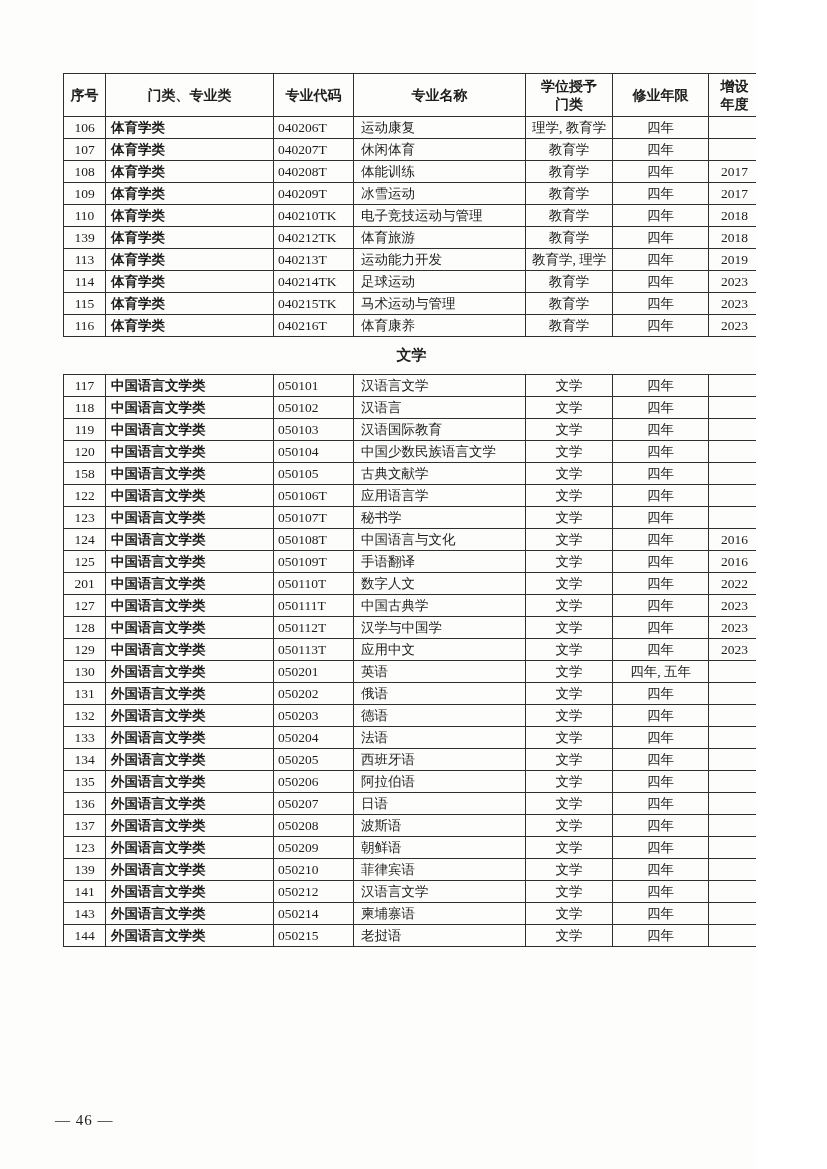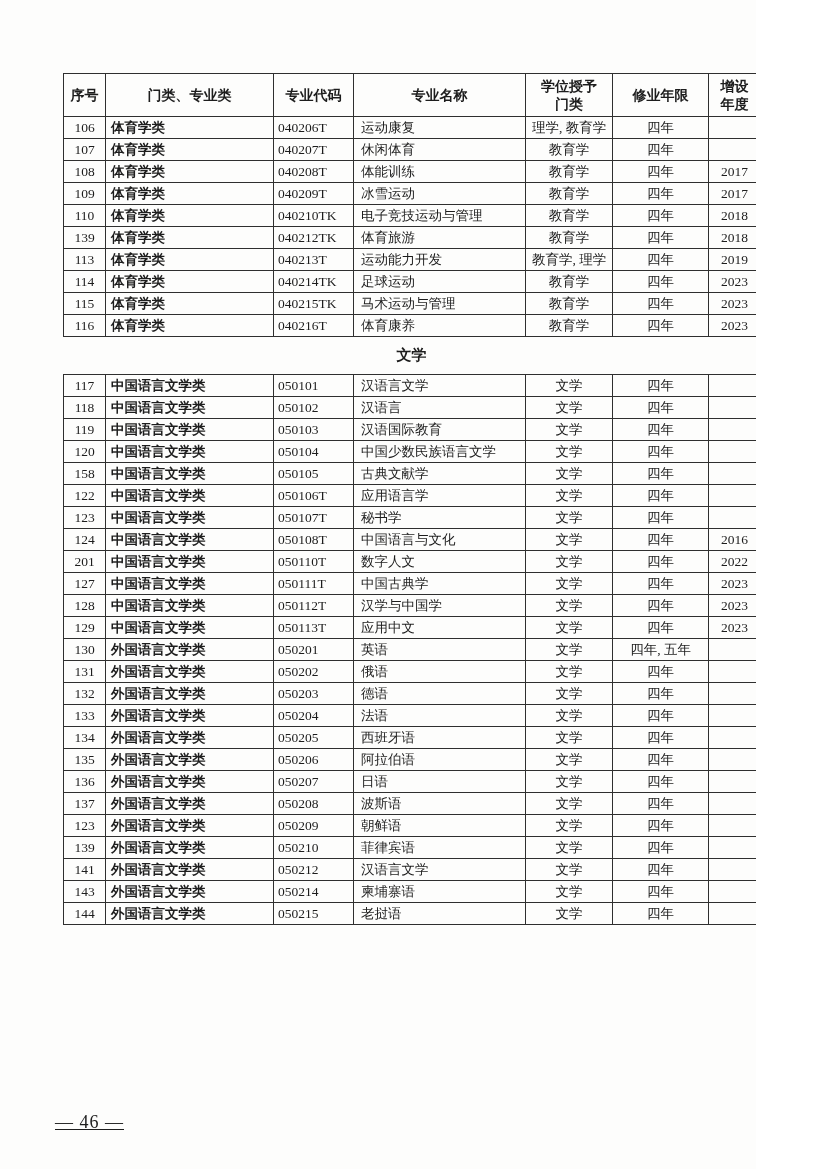--- a/index.html
+++ b/index.html
@@ -66,23 +66,22 @@
     align-items: center;
     justify-content: center;
     font-family: "Liberation Sans", "DejaVu Sans", sans-serif;
     font-weight: 600;
     font-size: 15px;
   }
   .footer {
     position: absolute;
     left: 55px;
     top: 1112px;
-    font-size: 18px;
+    font-size: 15px;
     letter-spacing: 1px;
-    text-decoration: underline;
   }
 </style>
 </head>
 <body>
 
 <div class="page">
   <div class="tablewrap">
 
     <table class="majors">
       <colgroup>
@@ -280,20 +279,29 @@
           <tr>
     <td class="c0 center">124</td>
     <td class="c1">中国语言文学类</td>
     <td class="c2">050108T</td>
     <td class="c3">中国语言与文化</td>
     <td class="c4 center">文学</td>
     <td class="c5 center">四年</td>
     <td class="c6 center">2016</td>
   </tr>
           <tr>
+    <td class="c0 center">125</td>
+    <td class="c1">中国语言文学类</td>
+    <td class="c2">050109T</td>
+    <td class="c3">手语翻译</td>
+    <td class="c4 center">文学</td>
+    <td class="c5 center">四年</td>
+    <td class="c6 center">2016</td>
+  </tr>
+          <tr>
     <td class="c0 center">201</td>
     <td class="c1">中国语言文学类</td>
     <td class="c2">050110T</td>
     <td class="c3">数字人文</td>
     <td class="c4 center">文学</td>
     <td class="c5 center">四年</td>
     <td class="c6 center">2022</td>
   </tr>
           <tr>
     <td class="c0 center">127</td>

